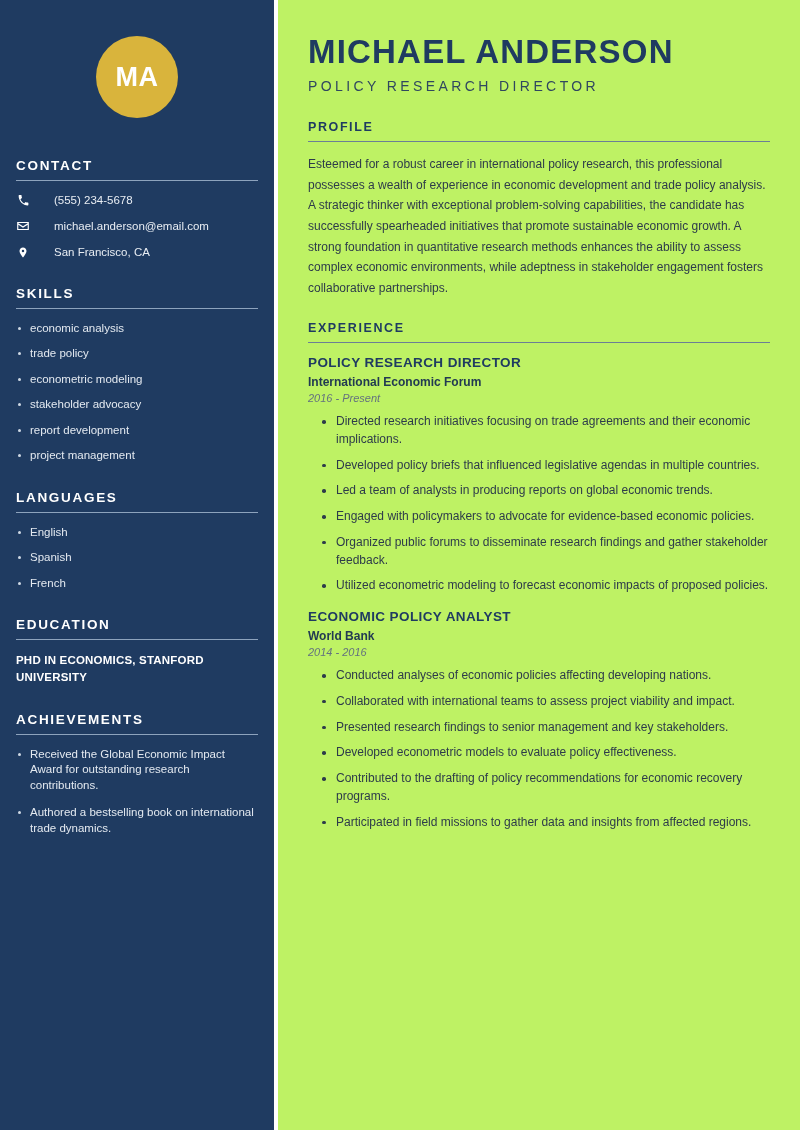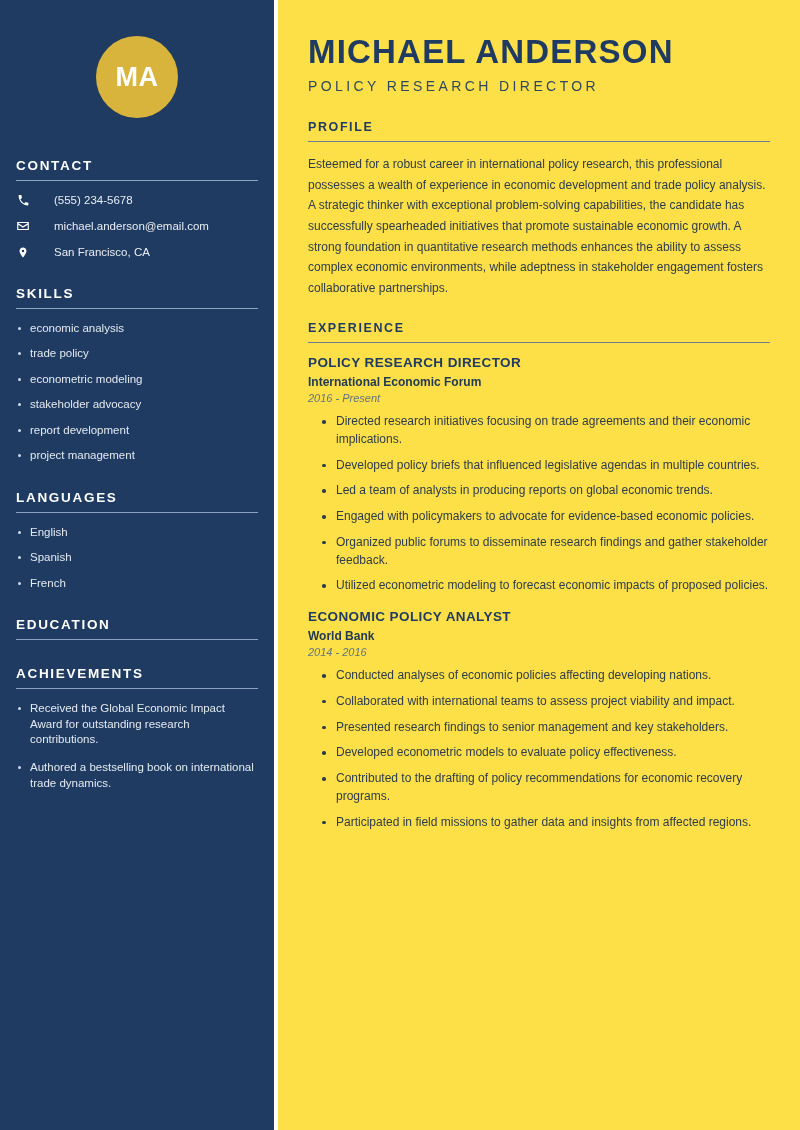--- a/index.html
+++ b/index.html
@@ -105,21 +105,21 @@
     color: #ffffff;
     letter-spacing: 0.2px;
   }
 
   ul.ach-list li { margin-bottom: 12px; }
 
   
   #main {
     flex: 1;
     height: 1130px;
-    background: #fde047;
+    background: #bef264;
     padding: 34px 30px 0 30px;
   }
 
   #name {
     font-size: 33px;
     font-weight: bold;
     letter-spacing: 1.2px;
     color: #1f3b61;
     line-height: 1.08;
   }
@@ -252,20 +252,21 @@
     <ul class="side-list">
       <li>English</li>
       <li>Spanish</li>
       <li>French</li>
     </ul>
   </section>
 
   <section class="side-section">
     <div class="side-heading">EDUCATION</div>
     <div class="side-rule"></div>
+    <div class="edu-item">PHD IN ECONOMICS, STANFORD UNIVERSITY</div>
   </section>
 
   <section class="side-section">
     <div class="side-heading">ACHIEVEMENTS</div>
     <div class="side-rule"></div>
     <ul class="side-list ach-list">
       <li>Received the Global Economic Impact Award for outstanding research contributions.</li>
       <li>Authored a bestselling book on international trade dynamics.</li>
     </ul>
   </section>

